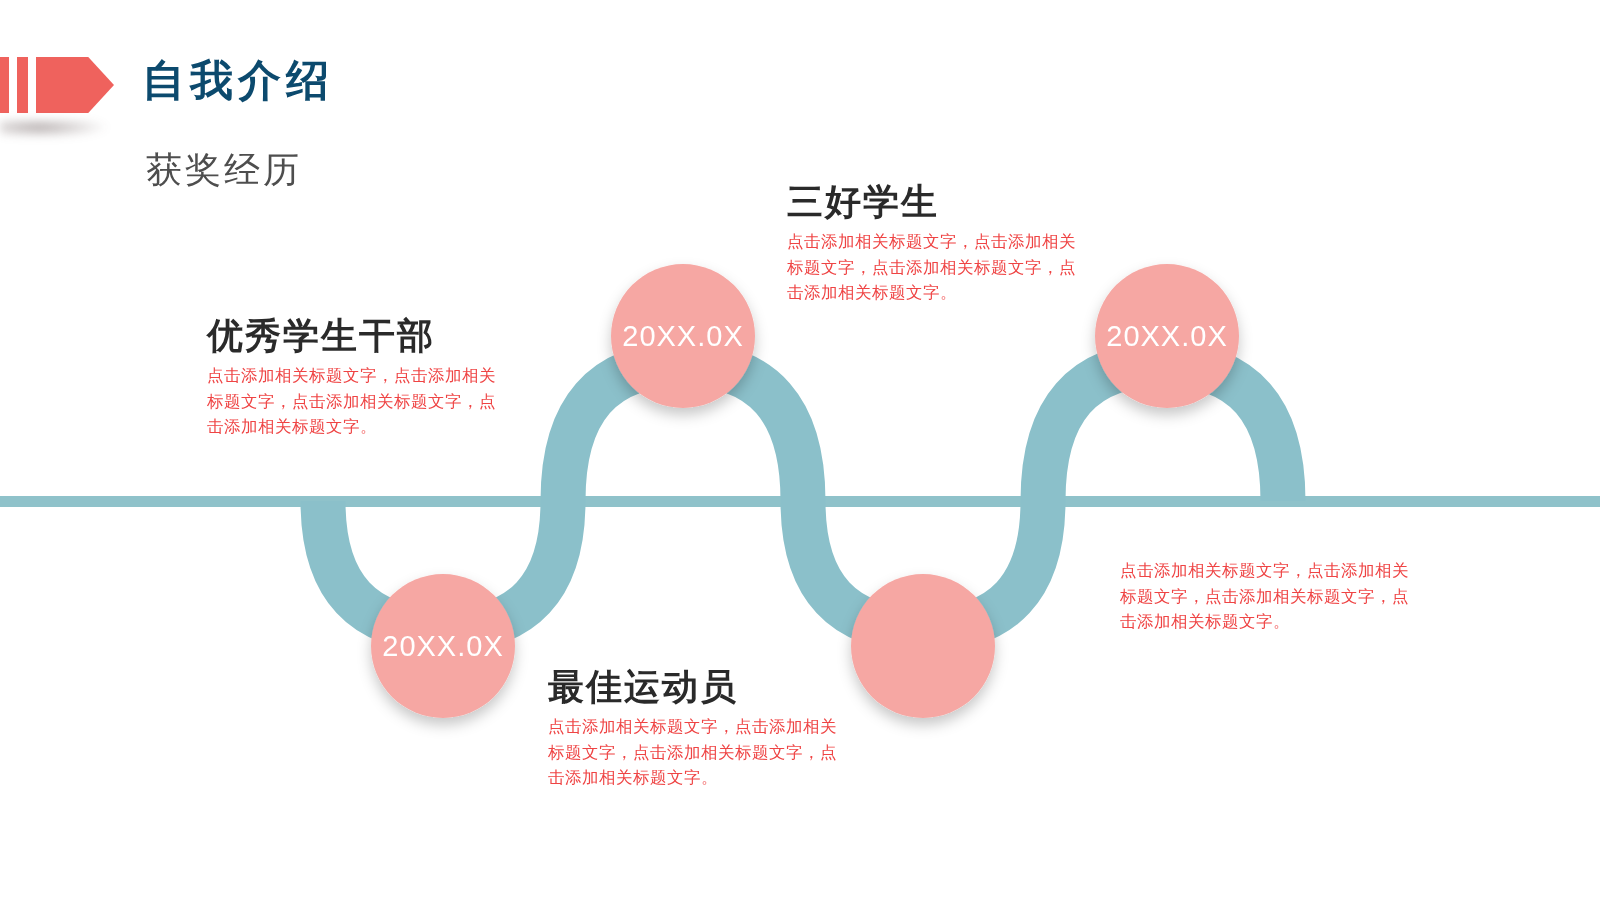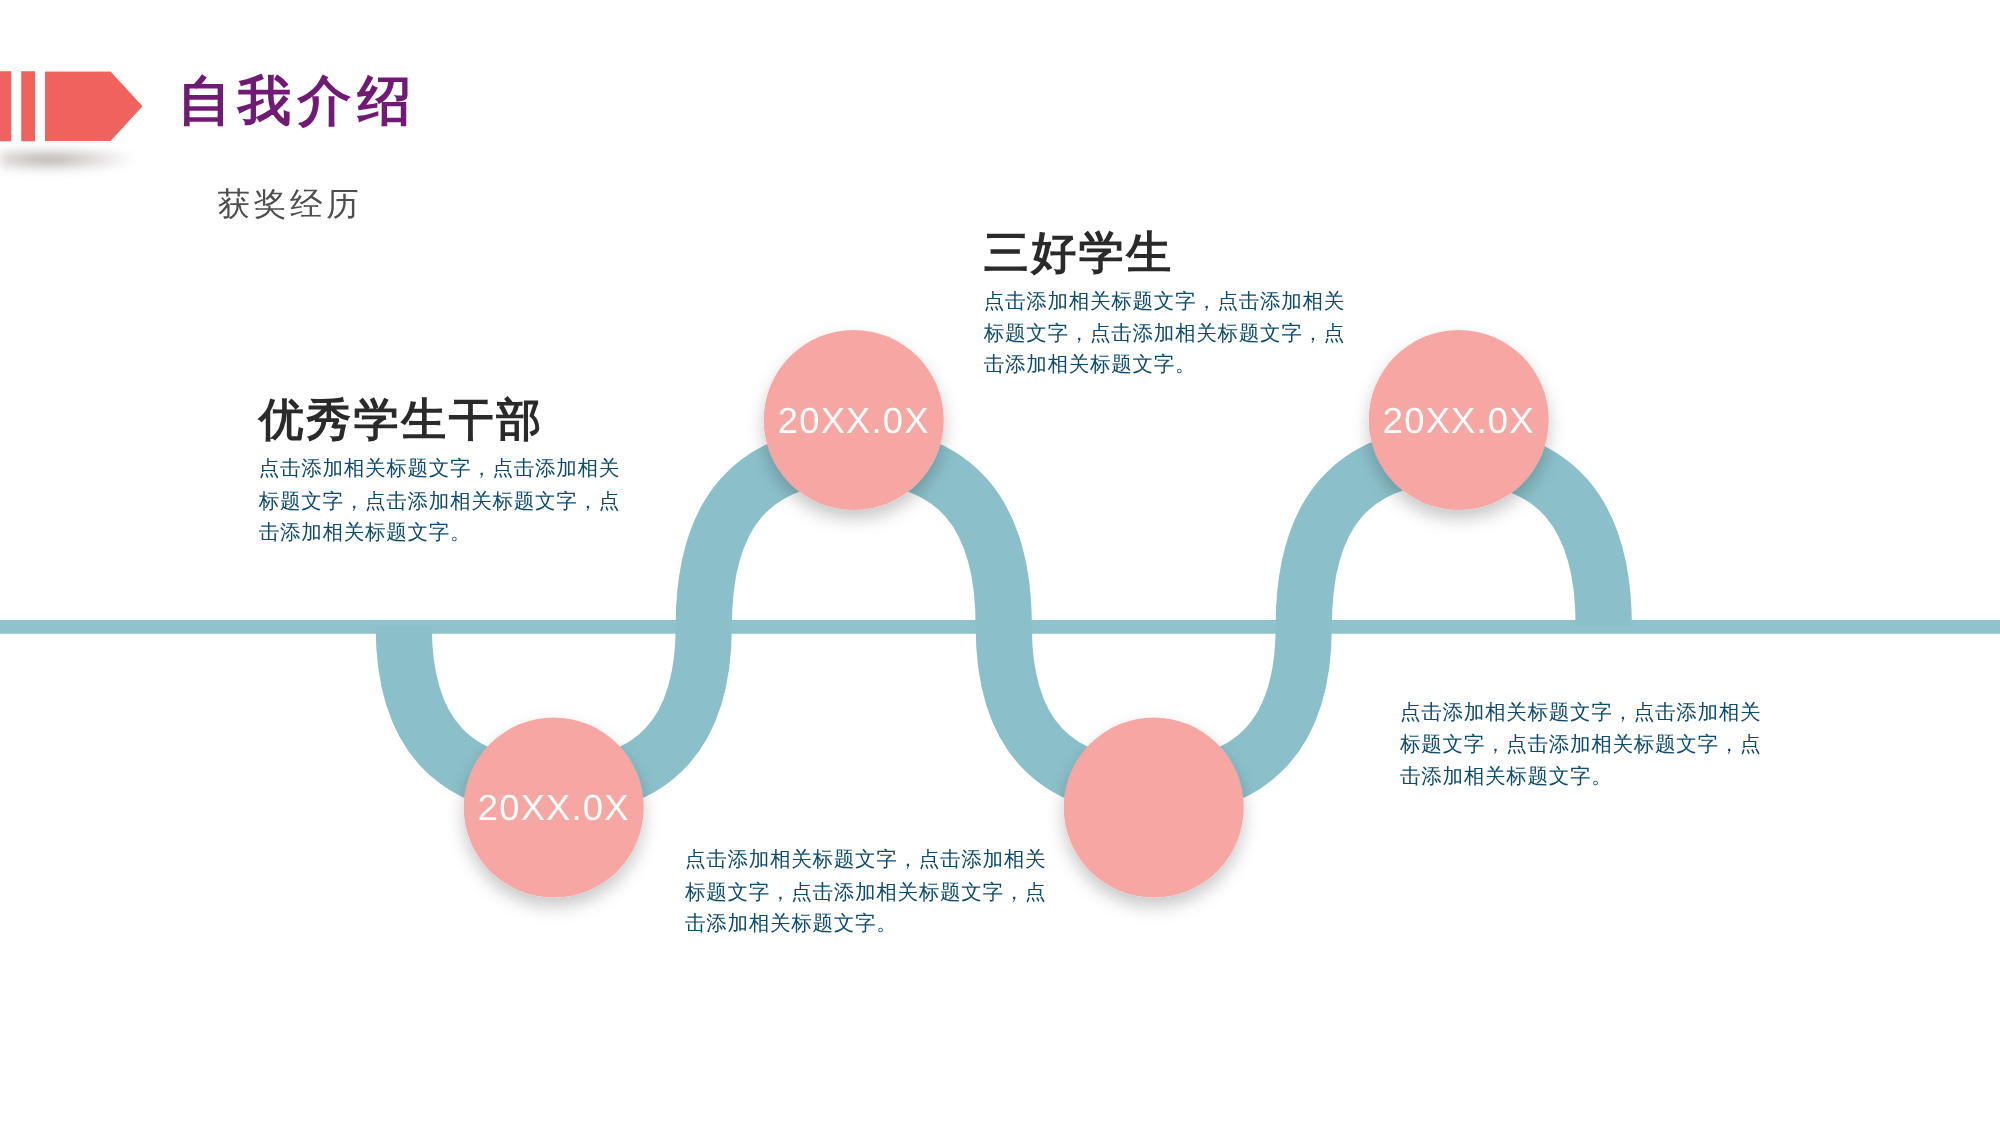--- a/index.html
+++ b/index.html
@@ -19,48 +19,47 @@
     position:absolute;left:36px;top:0;width:78px;height:56px;background:#ef625d;
     clip-path:polygon(0 0,67% 0,100% 50%,67% 100%,0 100%);
   }
   .icon-shadow{
     position:absolute;left:0px;top:120px;width:110px;height:18px;
     background:radial-gradient(ellipse at 35% 40%,rgba(60,40,40,0.38),rgba(0,0,0,0) 70%);
     filter:blur(4px);
   }
   .slide-title{
     position:absolute;left:142px;top:52px;
-    font-size:43px;font-weight:700;color:#701a75;letter-spacing:5px;
+    font-size:43px;font-weight:700;color:#0c4a6e;letter-spacing:5px;
     white-space:nowrap;
   }
   .section-subtitle{
     position:absolute;left:146px;top:146px;
     font-family:Liberation Mono, monospace;
-    font-size:26px;color:#4e4e4e;letter-spacing:3px;
+    font-size:36px;color:#4e4e4e;letter-spacing:3px;
     white-space:nowrap;
-    margin-left:28px;
   }
 
   
   .timeline-svg{position:absolute;left:0;top:0;}
   .date-label{
     fill:#ffffff;font-size:29px;letter-spacing:1px;
     font-family:"Liberation Sans","DejaVu Sans",sans-serif;
     text-anchor:middle;
   }
 
   
   .entry{position:absolute;}
   .entry-title{
     font-size:36px;line-height:38px;font-weight:600;
     color:#2a2a2a;letter-spacing:2px;white-space:nowrap;
   }
   .entry-desc{margin-top:8px;}
   .desc-line{
-    font-size:16.5px;line-height:25.5px;color:#0c4a6e;
+    font-size:16.5px;line-height:25.5px;color:#ef4444;
     letter-spacing:0.5px;white-space:nowrap;
   }
   .entry-1{left:207px;top:300px;margin-top:17px;}
   .entry-2{left:787px;top:183px;}
   .entry-3{left:548px;top:668px;}
   .entry-4{left:1120px;top:550px;}
 </style>
 </head>
 <body>
 
@@ -120,20 +119,21 @@
   <div class="entry entry-2">
     <div class="entry-title">三好学生</div>
     <div class="entry-desc">
       <div class="desc-line">点击添加相关标题文字，点击添加相关</div>
       <div class="desc-line">标题文字，点击添加相关标题文字，点</div>
       <div class="desc-line">击添加相关标题文字。</div>
     </div>
   </div>
 
   <div class="entry entry-3">
+    <div class="entry-title">最佳运动员</div>
     <div class="entry-desc">
       <div class="desc-line">点击添加相关标题文字，点击添加相关</div>
       <div class="desc-line">标题文字，点击添加相关标题文字，点</div>
       <div class="desc-line">击添加相关标题文字。</div>
     </div>
   </div>
 
   <div class="entry entry-4">
     <div class="entry-desc">
       <div class="desc-line">点击添加相关标题文字，点击添加相关</div>

